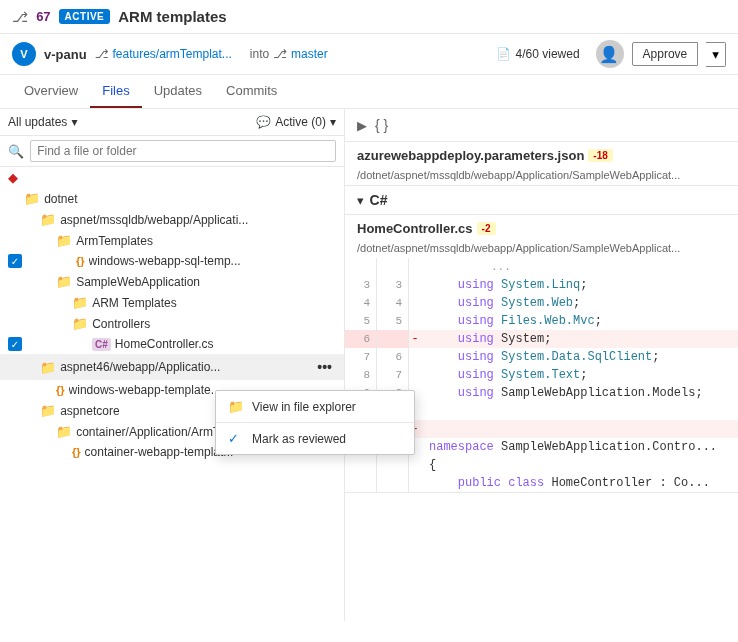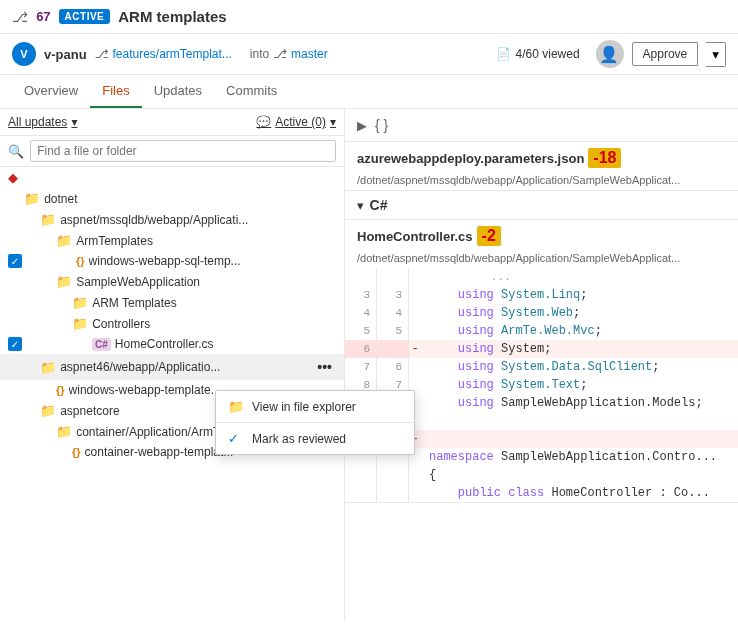--- a/index.html
+++ b/index.html
@@ -17,28 +17,28 @@
     .branch-info { display: flex; align-items: center; gap: 4px; color: #666; font-size: 12px; }
     .branch-link { color: #0078d4; text-decoration: none; }
     .into-text { color: #666; padding-left: 14px; }
     .viewed-count { margin-left: auto; display: flex; align-items: center; gap: 4px; color: #333; font-size: 12px; }
     .approve-btn { border: 1px solid #8a8a8a; background: #fff; padding: 4px 10px; border-radius: 2px 0 0 2px; cursor: pointer; font-size: 12px; color: #333; }
     .approve-chevron { border: 1px solid #8a8a8a; border-left: none; background: #fff; padding: 4px 6px; border-radius: 0 2px 2px 0; cursor: pointer; }
 
     
     .nav-tabs { display: flex; align-items: center; padding: 0 12px; border-bottom: 1px solid #e8e8e8; }
     .nav-tab { padding: 8px 12px; font-size: 13px; color: #666; cursor: pointer; border-bottom: 2px solid transparent; text-decoration: none; }
-    .nav-tab.active { color: #c2410c; border-bottom: 2px solid #15803d; font-weight: 500; }
+    .nav-tab.active { color: #1d4ed8; border-bottom: 2px solid #7f1d1d; font-weight: 500; }
 
     
     .main-area { display: flex; height: calc(642px - 130px); }
 
     
     .left-panel { width: 345px; flex-shrink: 0; border-right: 1px solid #e8e8e8; display: flex; flex-direction: column; overflow: hidden; }
-    .filter-bar { display: flex; align-items: flex-start; padding: 6px 8px; border-bottom: 1px solid #e8e8e8; gap: 0; text-decoration: underline; }
+    .filter-bar { display: flex; align-items: flex-start; padding: 6px 8px; border-bottom: 1px solid #e8e8e8; gap: 0; }
     .all-updates { display: flex; align-items: center; gap: 4px; font-size: 12px; color: #333; cursor: pointer; }
     .active-filter { display: flex; align-items: center; gap: 4px; font-size: 12px; color: #333; cursor: pointer; margin-left: auto; }
     .comment-icon { font-size: 12px; }
     .search-box { display: flex; align-items: center; padding: 4px 8px; border-bottom: 1px solid #e8e8e8; gap: 6px; background: #fff; }
     .search-box input { border: 1px solid #c8c8c8; border-radius: 2px; padding: 4px 8px; font-size: 12px; width: 100%; outline: none; color: #333; }
 
     
     .file-tree { overflow-y: auto; overflow-x: hidden; flex: 1; position: relative; }
     .tree-item { display: flex; align-items: center; padding: 3px 8px; font-size: 12px; cursor: pointer; position: relative; white-space: nowrap; }
     .folder-icon { color: #dcb67a; margin-right: 4px; font-size: 13px; }
@@ -53,21 +53,21 @@
     .ctx-item { display: flex; align-items: center; padding: 8px 12px; font-size: 12px; color: #333; cursor: pointer; gap: 8px; }
     .ctx-divider { border-top: 1px solid #e8e8e8; }
     .ctx-check { width: 16px; color: #0078d4; font-size: 13px; }
 
     
     .right-panel { flex: 1; overflow: hidden; display: flex; flex-direction: column; background: #fff; }
     .diff-section { border-bottom: 1px solid #e8e8e8; }
     .diff-header { display: flex; align-items: center; padding: 8px 12px; font-size: 13px; gap: 8px; cursor: pointer; color: #666; }
     .file-name-header { display: flex; align-items: center; gap: 4px; padding: 6px 12px; border-top: 1px solid #e8e8e8; }
     .file-name-text { font-size: 13px; font-weight: 600; color: #333; }
-    .change-badge-red { background: #eab308; color: #c00; font-size: 16px; padding: 1px 5px; border-radius: 2px; font-weight: 600; }
+    .change-badge-red { background: #fef9c3; color: #c00; font-size: 10px; padding: 1px 5px; border-radius: 2px; font-weight: 600; }
     .file-path-text { font-size: 11px; color: #666; padding: 0 12px 4px; }
 
     .diff-section2 { border-bottom: 1px solid #e8e8e8; }
     .cs-header { display: flex; align-items: center; padding: 6px 12px; gap: 6px; cursor: pointer; }
     .cs-label { font-size: 14px; font-weight: 600; color: #333; }
 
     
     .code-area { font-family: 'Courier New', monospace; font-size: 12px; overflow: hidden; }
     .code-line { display: flex; min-height: 18px; }
     .line-num { width: 32px; text-align: right; padding-right: 6px; color: #999; font-size: 11px; flex-shrink: 0; border-right: 1px solid #e8e8e8; line-height: 18px; }
@@ -287,21 +287,21 @@
         <div class="code-line">
           <div class="line-num">4</div>
           <div class="line-num2">4</div>
           <div class="diff-marker"></div>
           <div class="line-content">&nbsp;&nbsp;&nbsp;&nbsp;<span class="kw-blue">using</span> <span class="kw-teal">System.Web</span>;</div>
         </div>
         <div class="code-line">
           <div class="line-num">5</div>
           <div class="line-num2">5</div>
           <div class="diff-marker"></div>
-          <div class="line-content">&nbsp;&nbsp;&nbsp;&nbsp;<span class="kw-blue">using</span> <span class="kw-teal">ArmTe.Web.Mvc</span>;</div>
+          <div class="line-content">&nbsp;&nbsp;&nbsp;&nbsp;<span class="kw-blue">using</span> <span class="kw-teal">Files.Web.Mvc</span>;</div>
         </div>
         <div class="code-line line-deleted">
           <div class="line-num">6</div>
           <div class="line-num2"></div>
           <div class="diff-marker" style="color:#c00;">-</div>
           <div class="line-content">&nbsp;&nbsp;&nbsp;&nbsp;<span class="kw-blue">using</span> System;</div>
         </div>
         <div class="code-line">
           <div class="line-num">7</div>
           <div class="line-num2">6</div>

